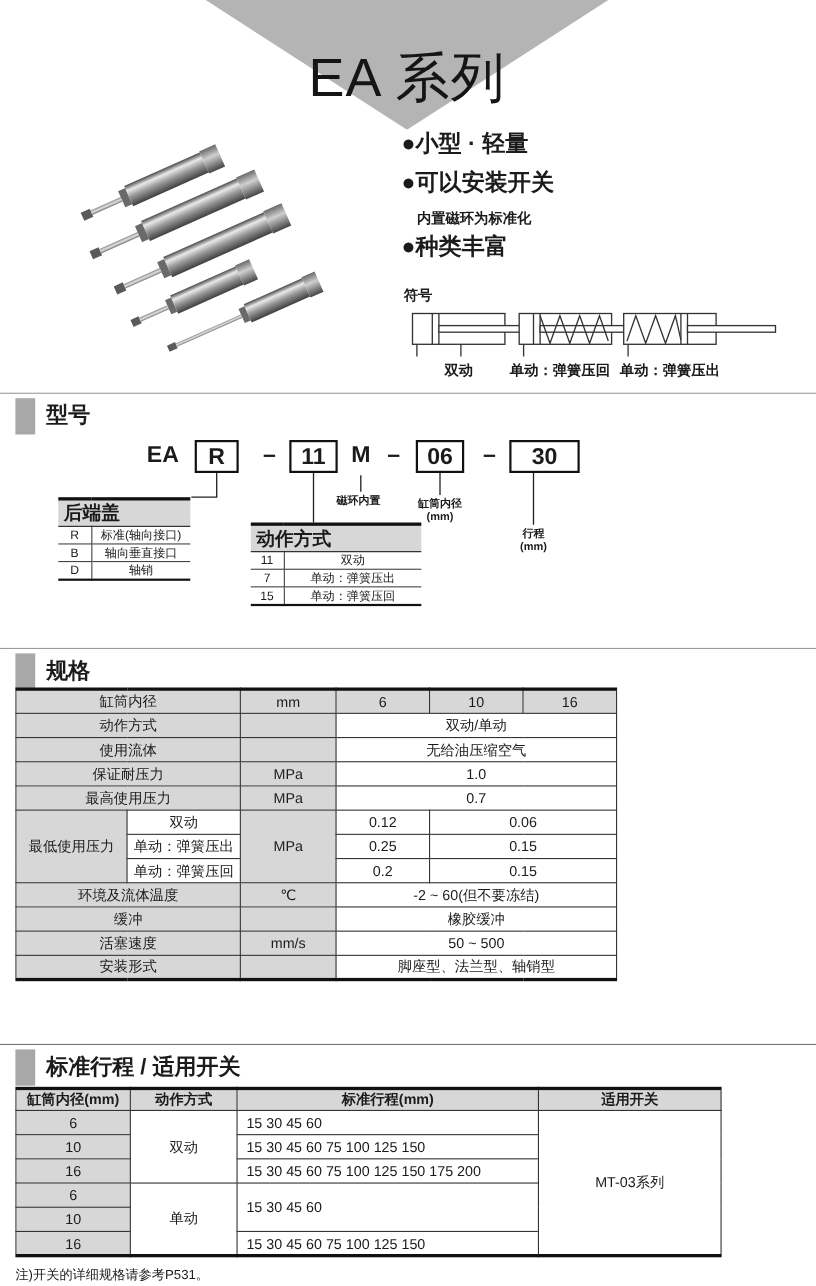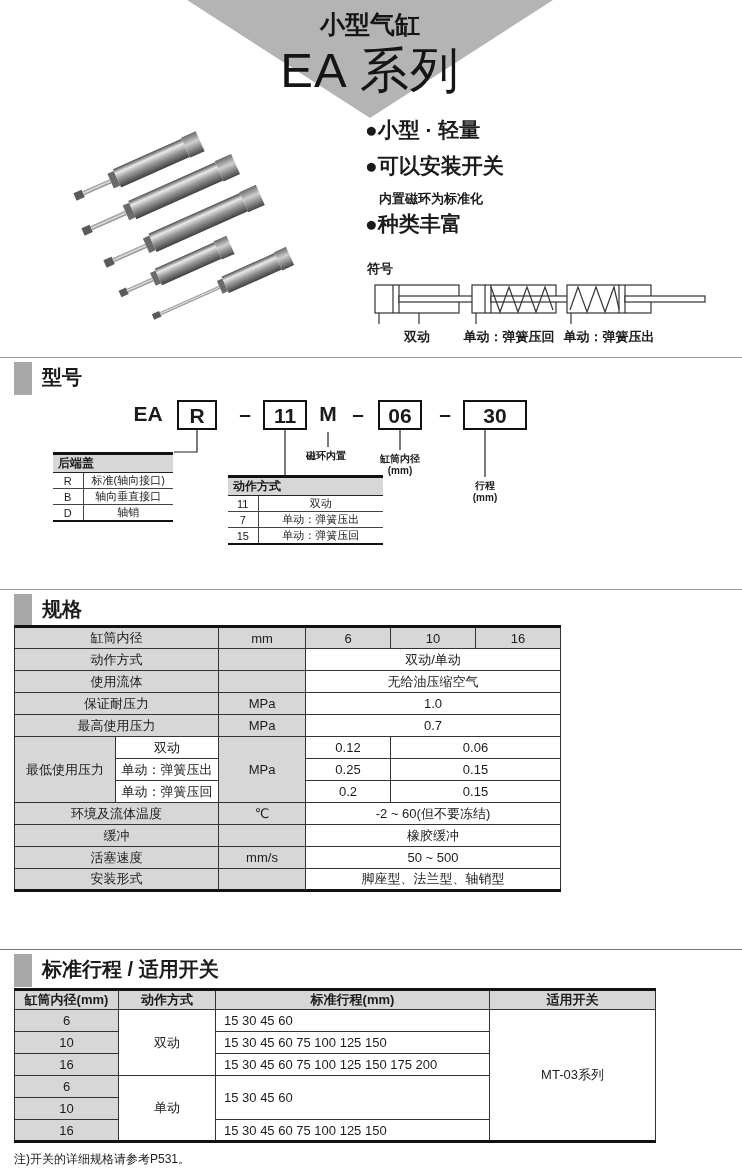--- a/index.html
+++ b/index.html
@@ -28,21 +28,21 @@
   
   .code-part { position:absolute; top:400px; height:30px; line-height:28px; font-size:21px;
                font-weight:bold; text-align:center; }
   .boxed { border:2px solid #111; }
 
   .small-label { position:absolute; font-size:10px; font-weight:bold; text-align:center; line-height:12px; }
 
   
   .mini { border-collapse:collapse; table-layout:fixed; font-size:11px;
           border-top:3px solid #111; border-bottom:2px solid #111; }
-  .mini th { background:#d7d7d7; text-align:left; font-size:12px; font-weight:bold;
+  .mini th { background:#d7d7d7; text-align:left; font-size:17px; font-weight:bold;
              height:14px; padding:0 5px; border-bottom:1px solid #222;font-family:Liberation Mono, monospace; }
   .mini td { height:13px; text-align:center; border-bottom:1px solid #444; padding:0 2px; }
   .mini td.code { border-right:1px solid #444; }
 
   .note-line { font-size:11px; line-height:13.5px; }
   .note-indent { padding-left:22px; }
 
   
   table.big { border-collapse:collapse; table-layout:fixed; font-size:13px;
               border:1px solid #222; border-top:3px solid #111; border-bottom:3px solid #111; }
@@ -55,21 +55,20 @@
   .footer-note { position:absolute; font-size:12px; }
 
   svg { display:block; }
 </style>
 </head>
 <body>
 
 <div class="page">
 
   <div class="tri"></div>
-  <div class="hdr-cat">小型气缸</div>
   <div class="hdr-series">EA 系列</div>
 
   <svg class="abs" style="left:25px;top:112px" width="335" height="215" viewBox="0 0 335 215">
     <defs>
       <linearGradient id="gBody" x1="0" y1="0" x2="0" y2="1">
         <stop offset="0" stop-color="#4a4a4a"></stop>
           <stop offset="0.25" stop-color="#e9e9e9"></stop>
         <stop offset="0.55" stop-color="#9a9a9a"></stop>
           <stop offset="1" stop-color="#3f3f3f"></stop>
       </linearGradient>

